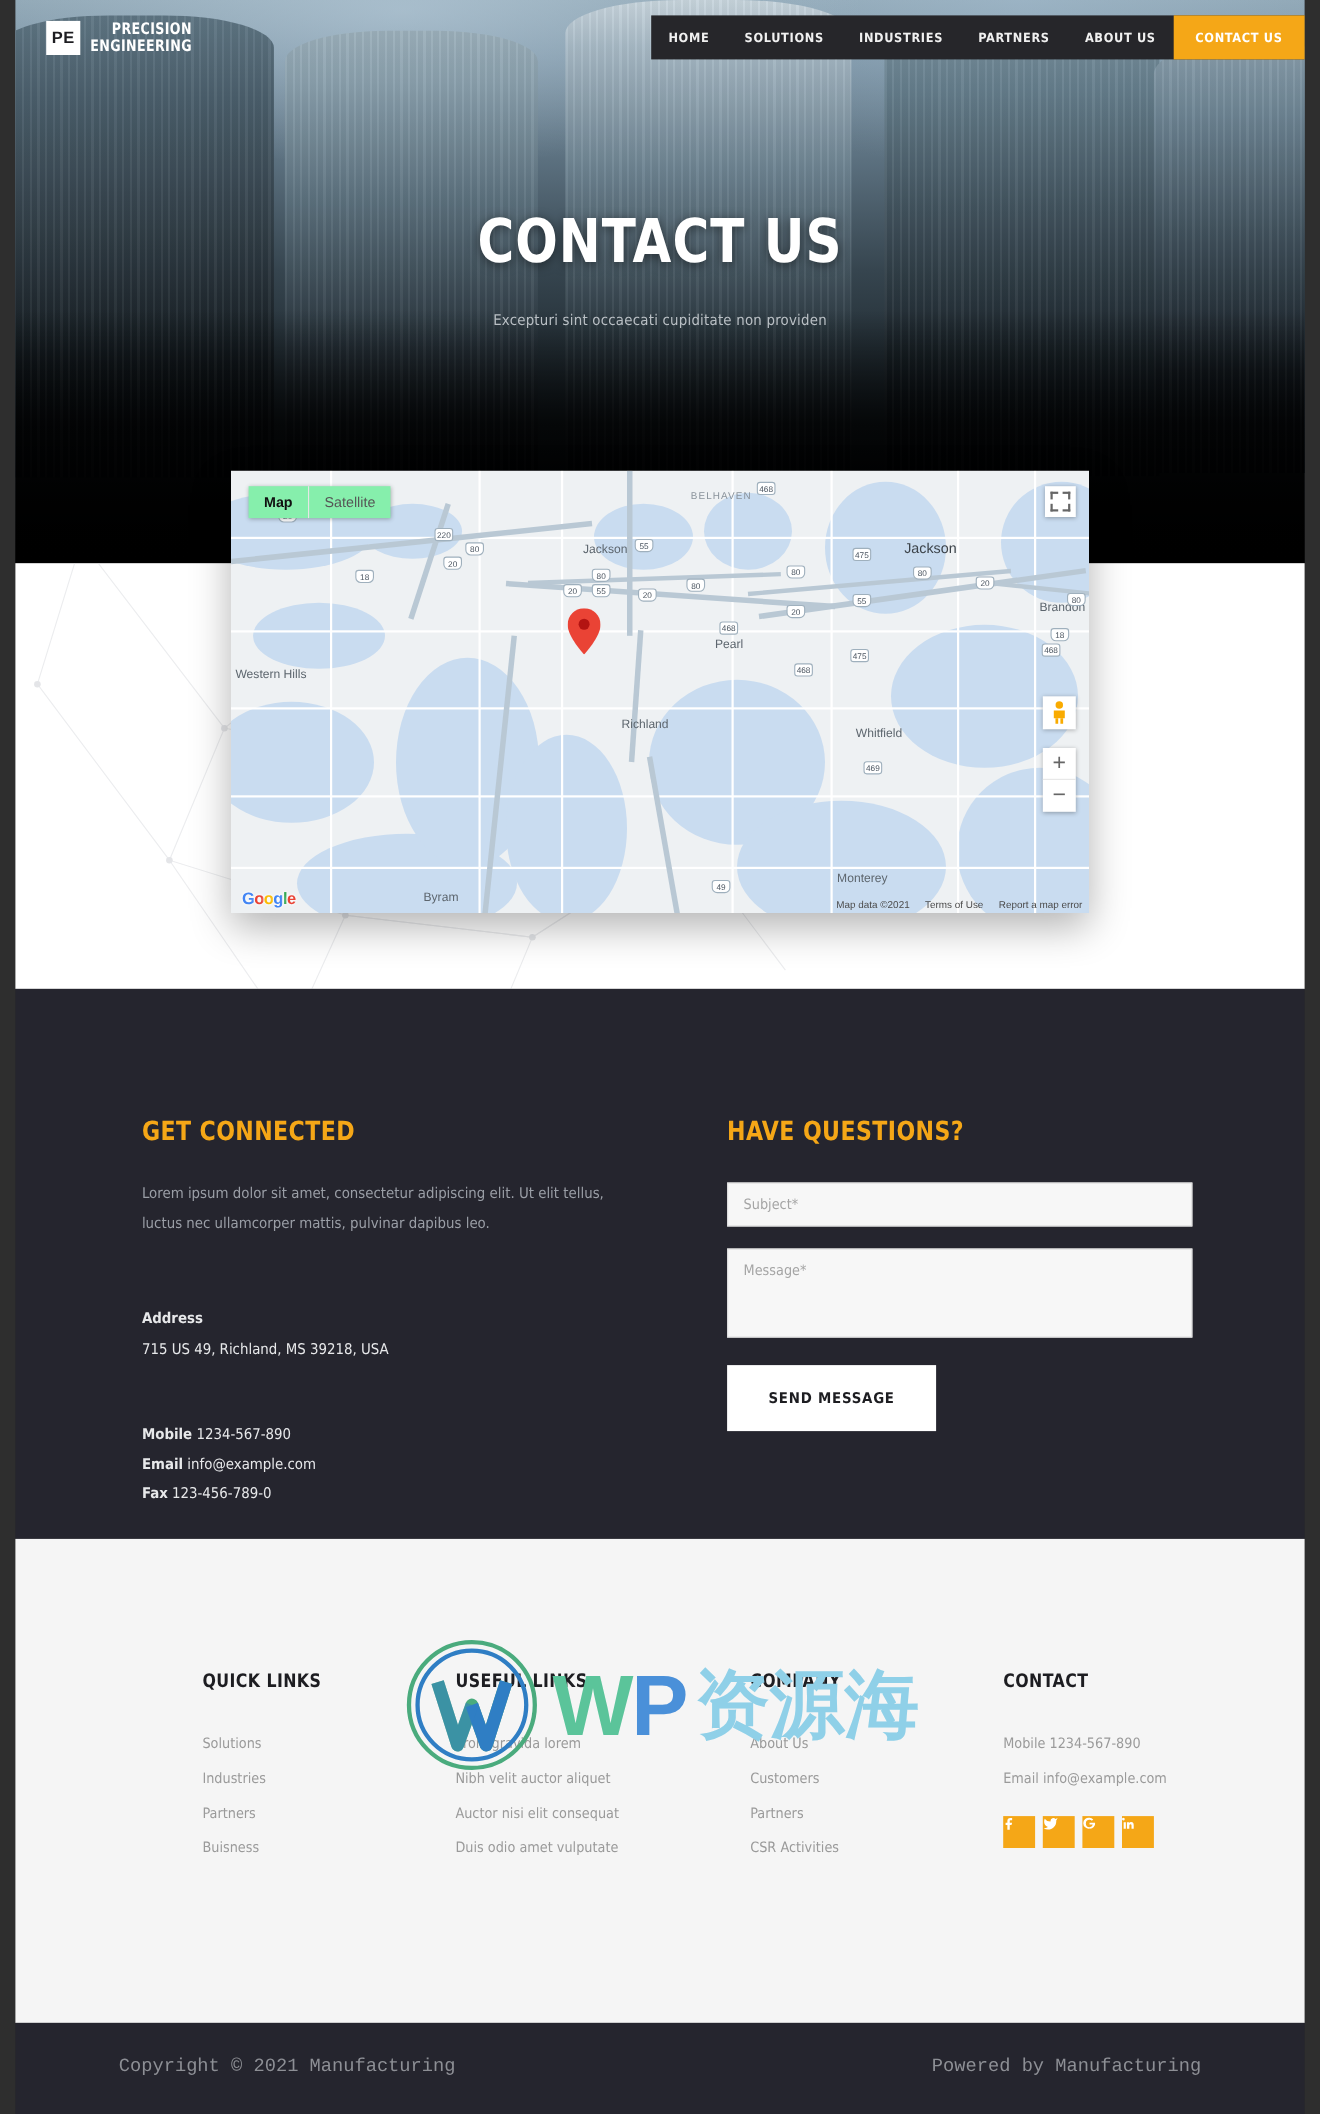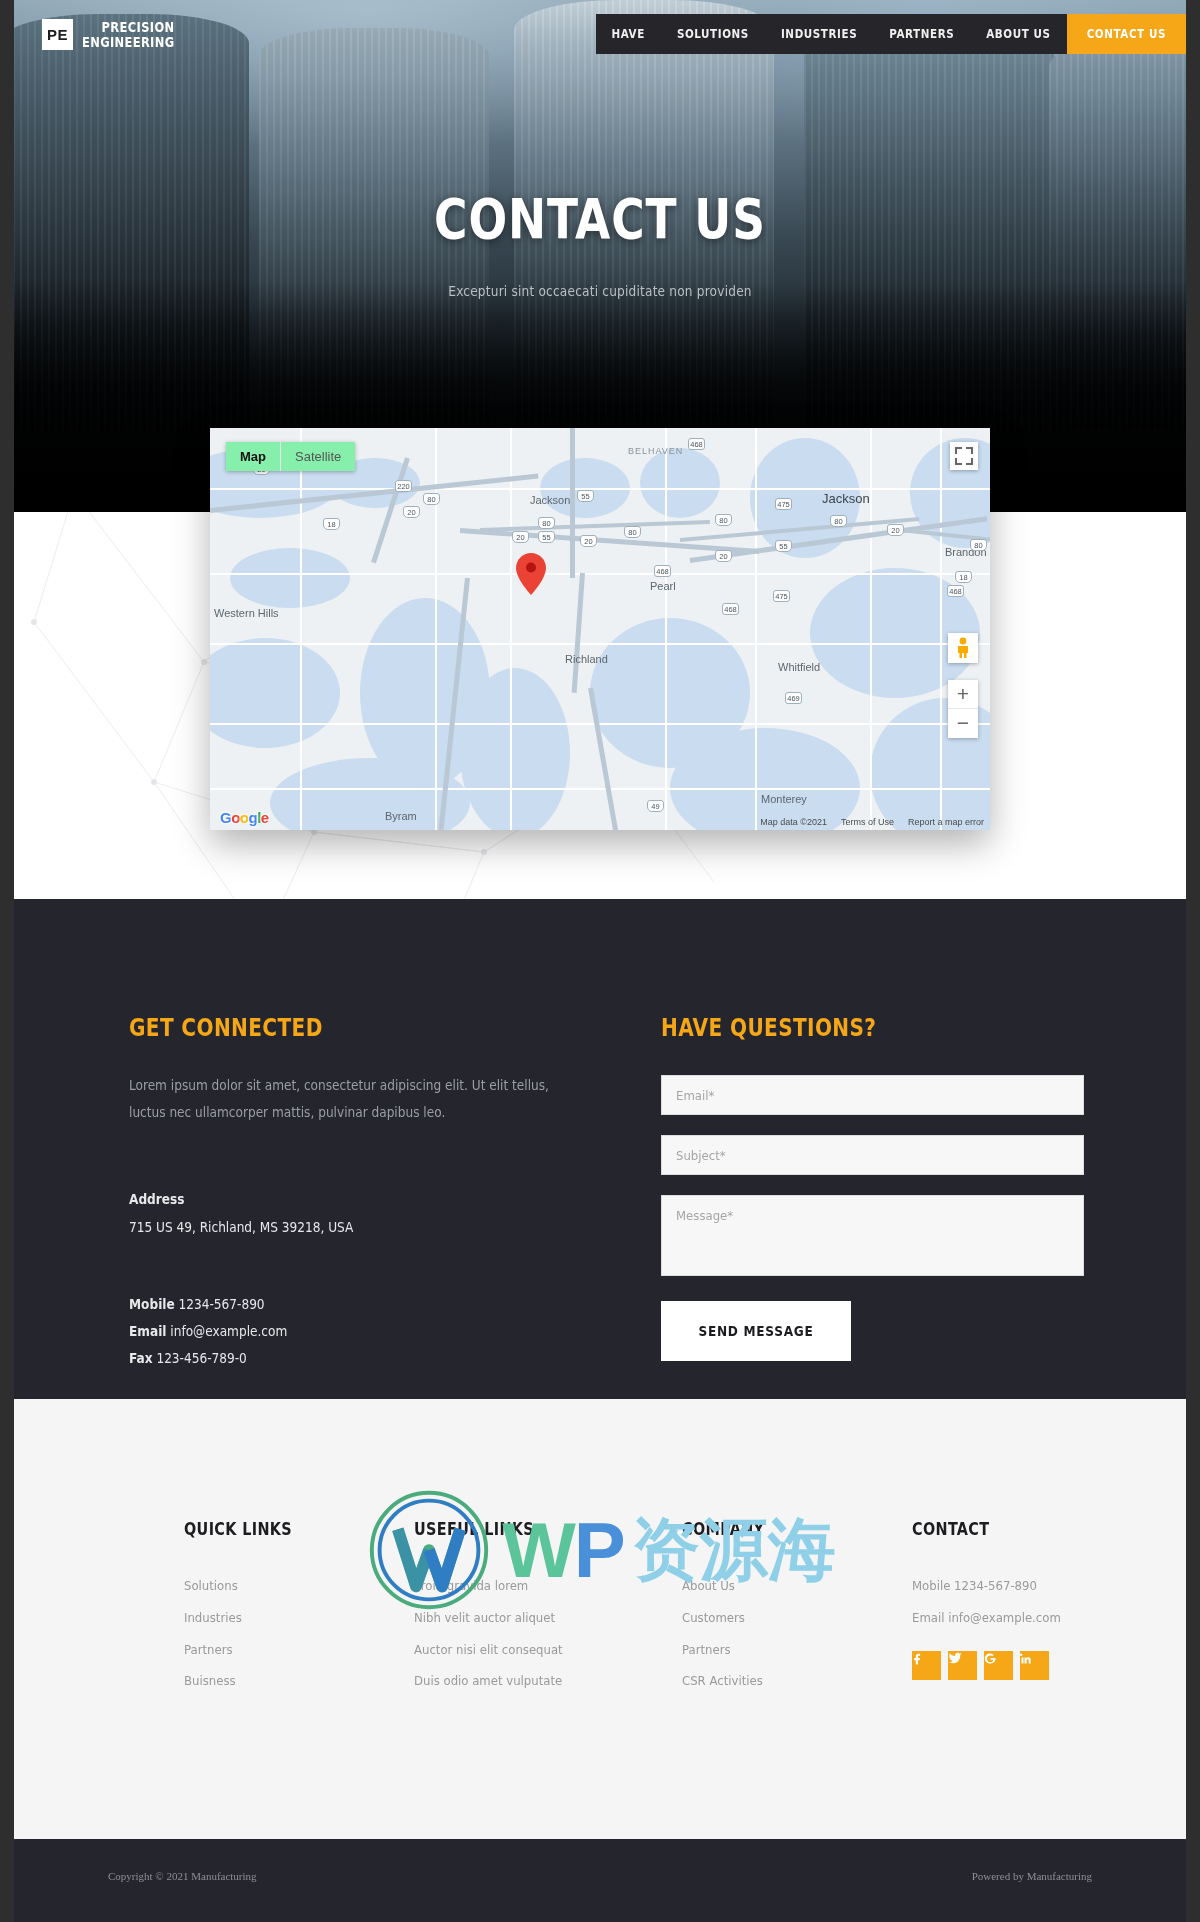--- a/index.html
+++ b/index.html
@@ -259,22 +259,22 @@
   .wm-w { color: #5bc49a; } .wm-p { color: #4a90d9; }
   .wm-cn { color: #8fd0e8; font-size: 68px; font-weight: 700;
     font-family: "DejaVu Sans", sans-serif; }
 
   
   .botbar {
     position: absolute; left: 14px; top: 1839px; width: 1172px; height: 83px;
     background: #25252e;
   }
   .botbar .cl, .botbar .cr {
-    position: absolute; top: 31px; color: #8d8f95; font-size: 11px;
-    font-family: Liberation Serif, serif;
+    position: absolute; top: 31px; color: #8d8f95; font-size: 17px;
+    font-family: Liberation Mono, monospace;
   }
   .botbar .cl { left: 94px; }
   .botbar .cr { right: 94px; }
 
   .edge-l { position: absolute; left: 0; top: 0; width: 14px; height: 1922px; background: #2e2e2e; }
   .edge-r { position: absolute; right: 0; top: 0; width: 14px; height: 1922px; background: #2e2e2e; }
 </style>
 </head>
 <body>
 
@@ -308,21 +308,21 @@
 
   <div class="header">
     <div class="logo">
       <div class="logo-badge">PE</div>
       <div class="logo-text">
         <span class="l1">PRECISION</span>
         <span class="l2">ENGINEERING</span>
       </div>
     </div>
     <nav class="nav" id="nav">
-        <a href="#">HAVE</a>
+        <a href="#">HOME</a>
         <a href="#">SOLUTIONS</a>
         <a href="#">INDUSTRIES</a>
         <a href="#">PARTNERS</a>
         <a href="#">ABOUT US</a>
         <a href="#" class="active">CONTACT US</a>
       </nav>
   </div>
 
   <div class="white-band">
     <svg class="net-svg" width="1172" height="560" viewBox="0 0 1172 560">
@@ -495,21 +495,20 @@
       <div class="phone-blk">
         <div><b>Mobile</b> <span>1234-567-890</span></div>
         <div><b>Email</b> <span>info@example.com</span></div>
         <div><b>Fax</b> <span>123-456-789-0</span></div>
       </div>
     </div>
 
     <div class="hq">
       <div class="sec-head">HAVE QUESTIONS?</div>
       <form>
-        <input class="fld" type="text" placeholder="Email*" style="">
         <input class="fld" type="text" placeholder="Subject*" style="">
         <textarea class="fld" placeholder="Message*" style=""></textarea>
         <button class="send-btn">SEND MESSAGE</button>
       </form>
     </div>
   </div>
 
   <div class="footer">
     <div class="fcols">
 

